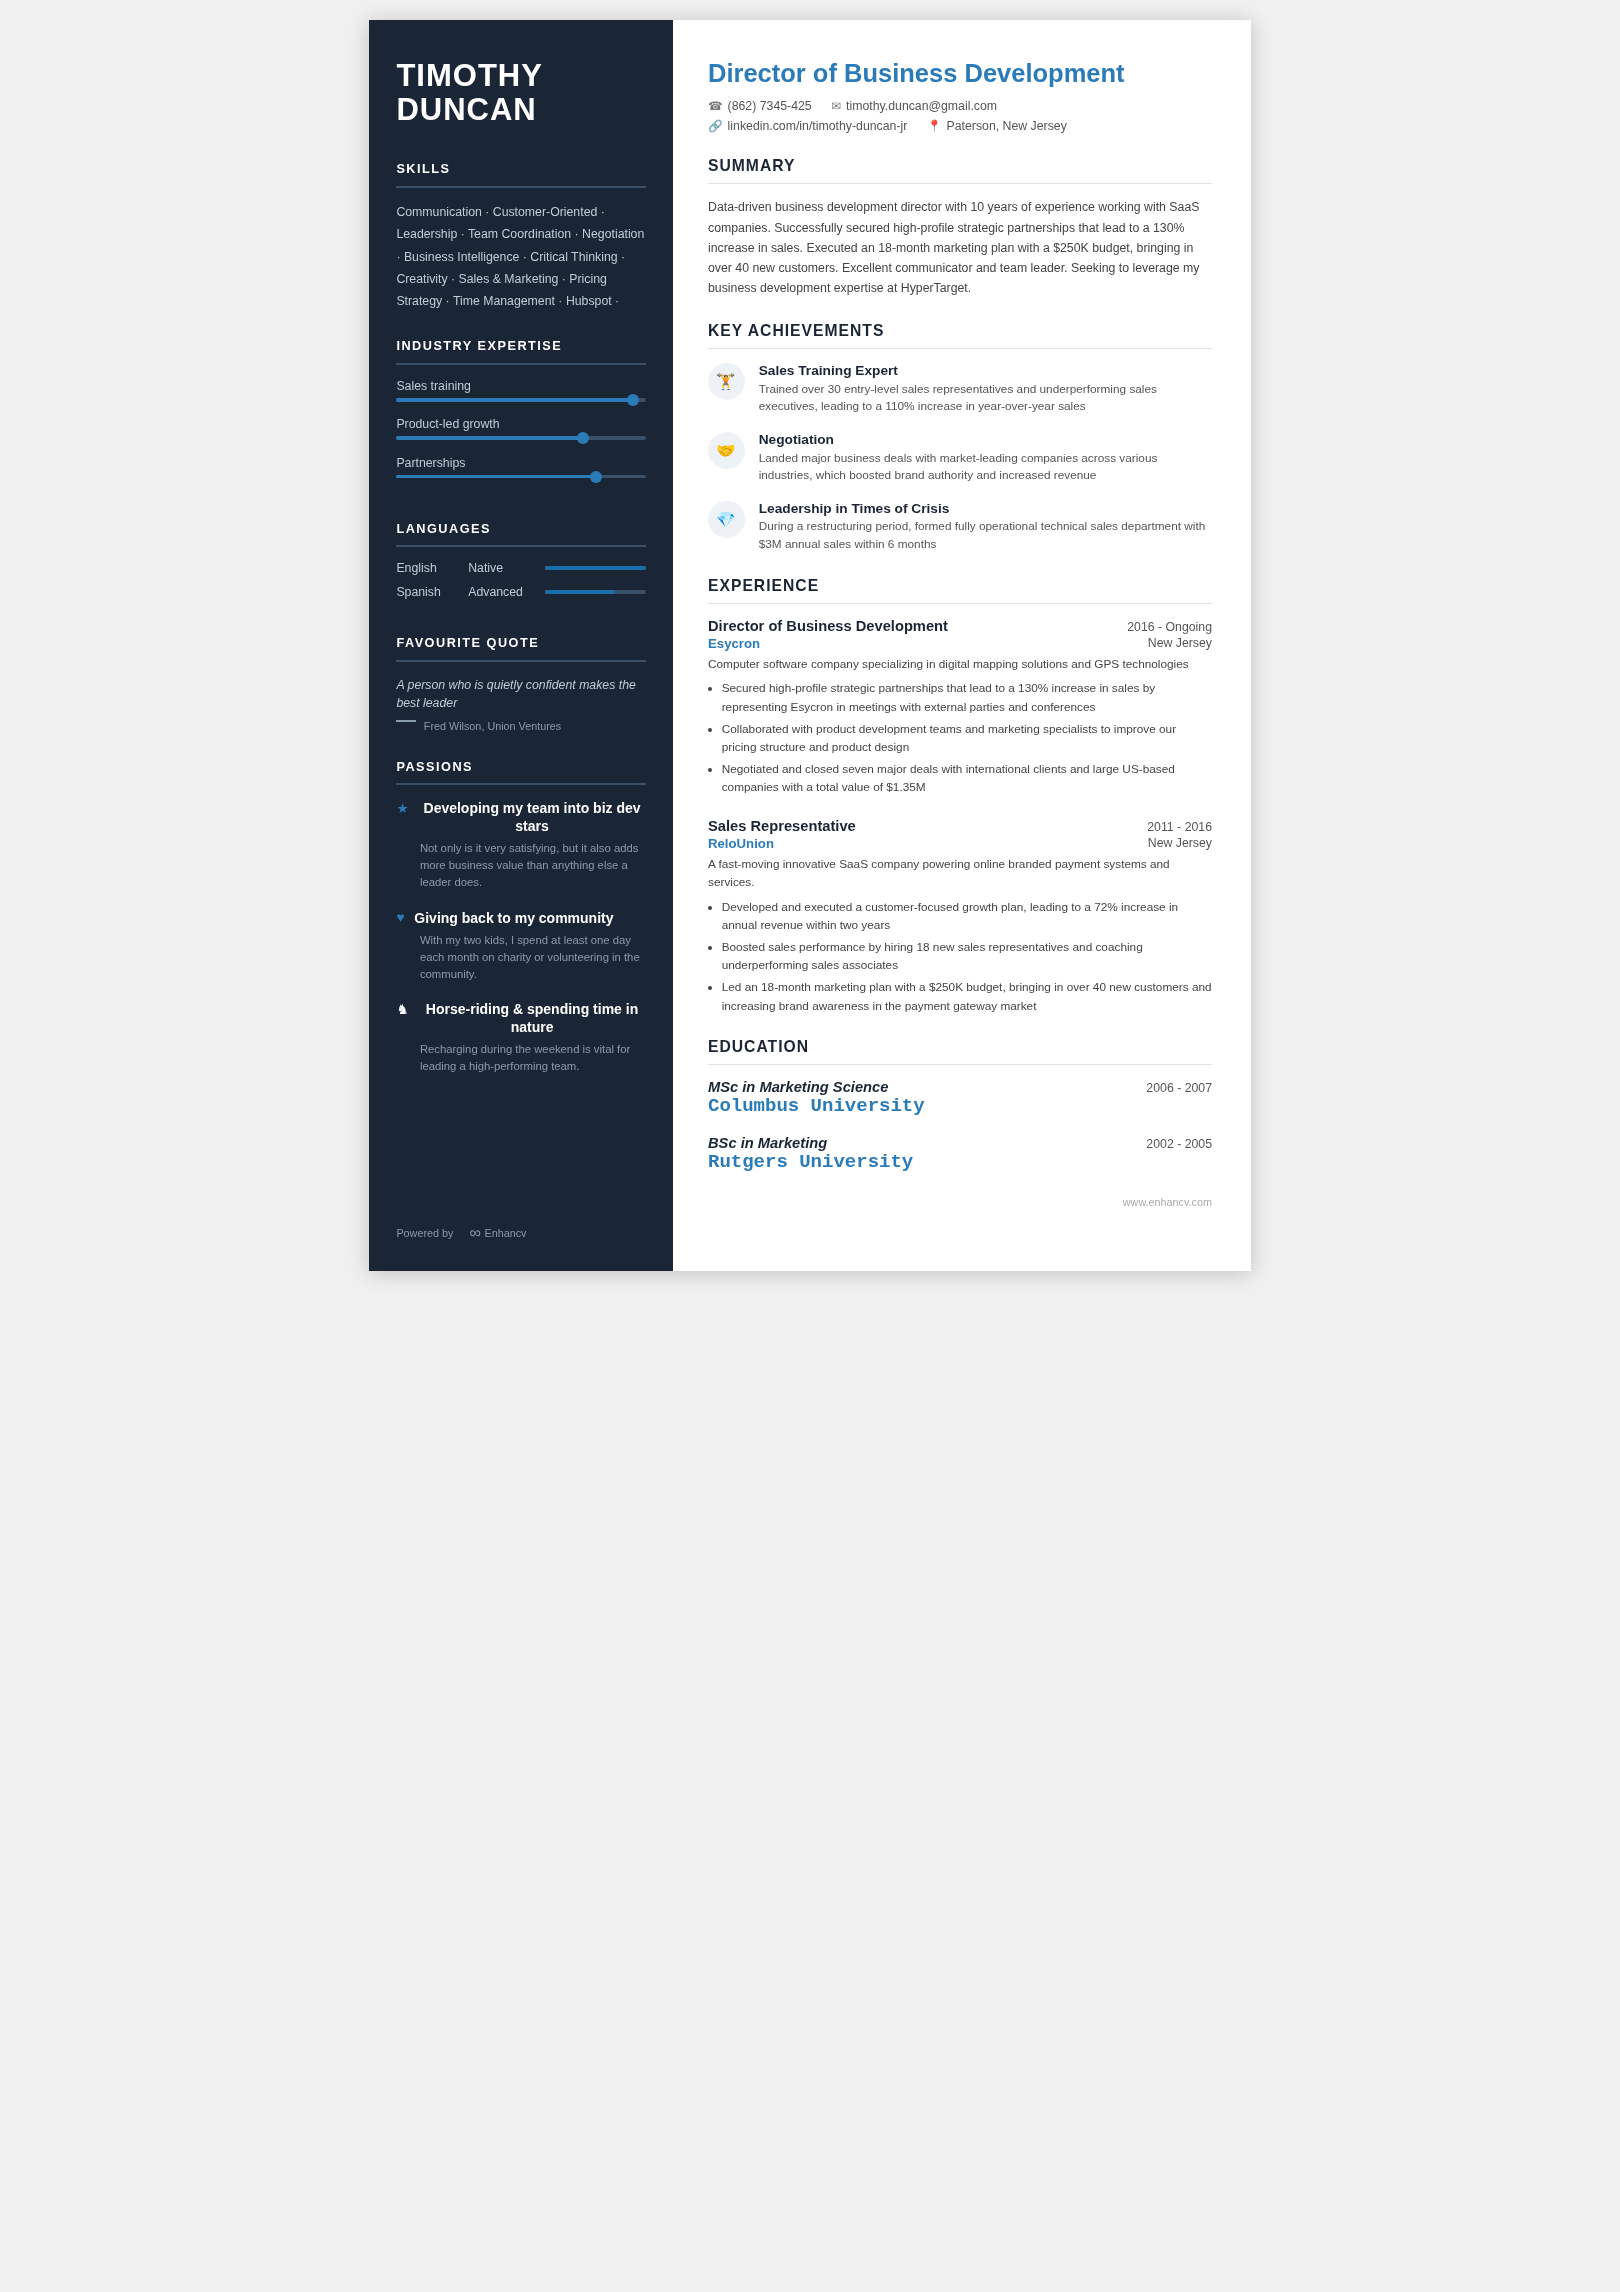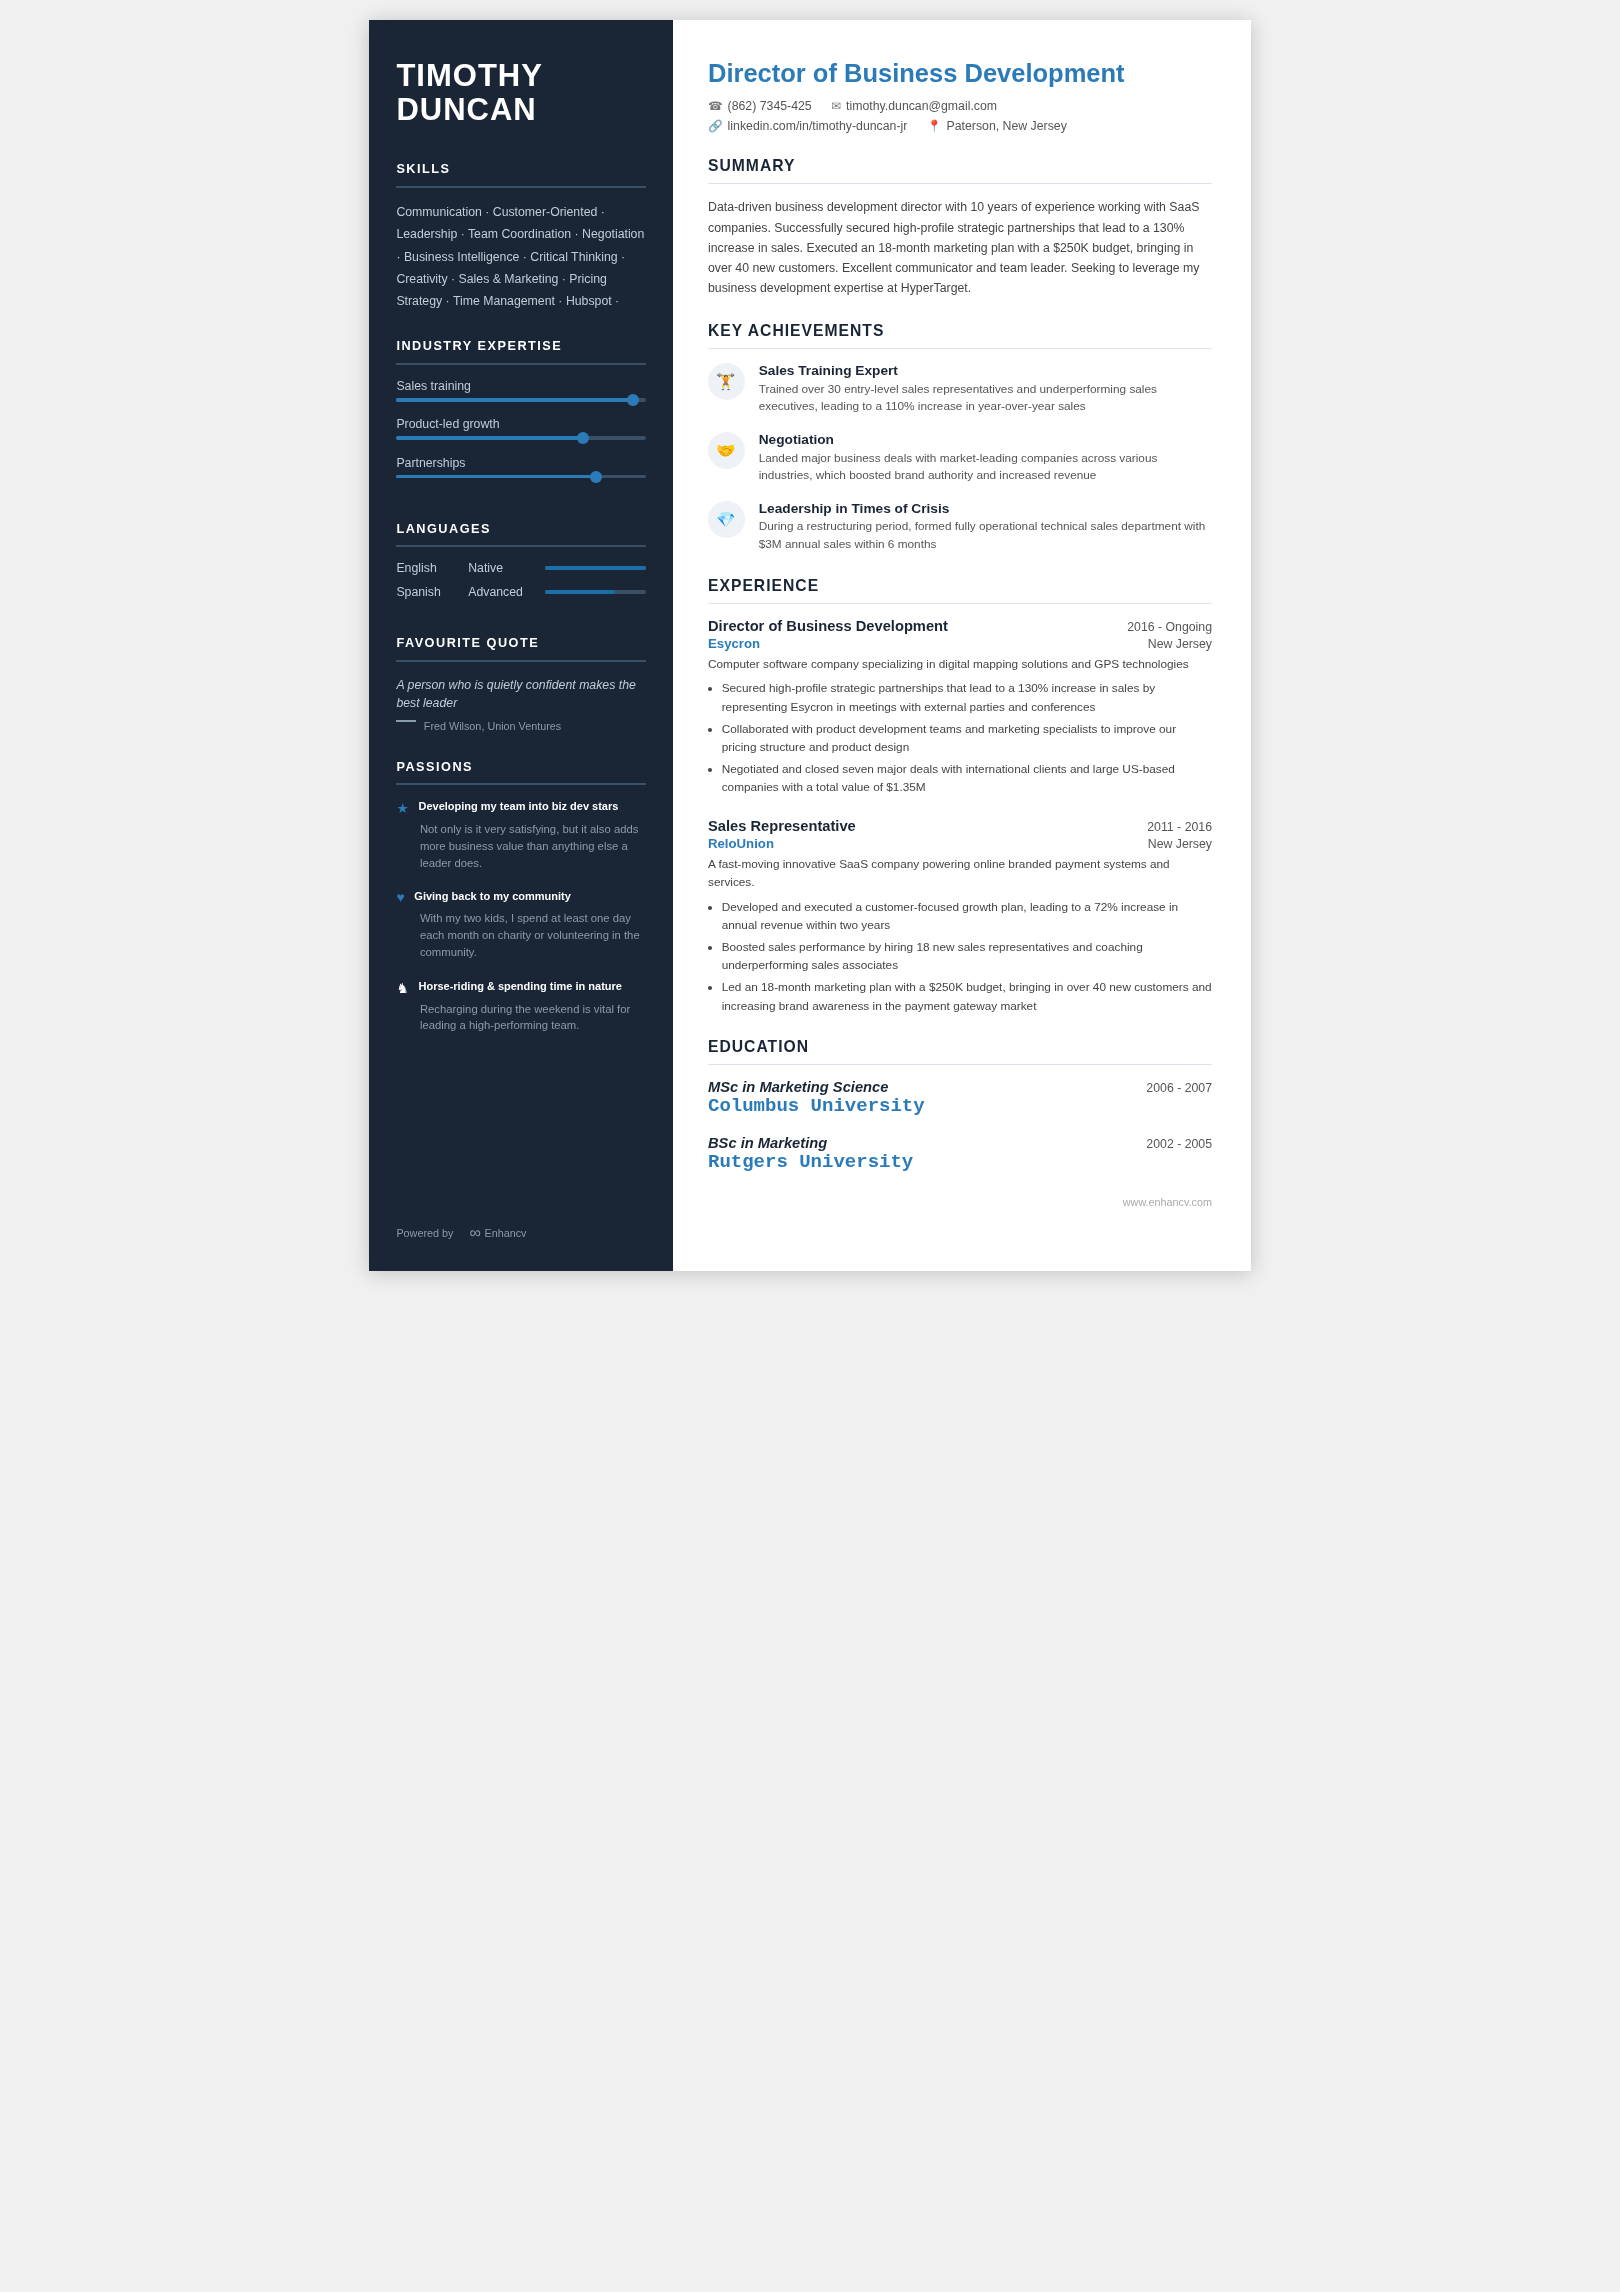--- a/index.html
+++ b/index.html
@@ -146,24 +146,25 @@
       align-items: flex-start;
       gap: 9.8px;
       margin-bottom: 4.9px;
     }
     .passion-icon {
       font-size: 13.7px;
       margin-top: 1px;
       flex-shrink: 0;
     }
     .passion-title {
-      font-size: 11px;
+      font-size: 14px;
       font-weight: 700;
       color: white;
       line-height: 1.3;
+      text-align: center;
     }
     .passion-desc {
       font-size: 11.3px;
       color: #8a9bac;
       line-height: 1.5;
       padding-left: 23.5px;
     }
     
     .sidebar-footer {
       margin-top: auto;
@@ -289,21 +290,20 @@
       color: #1a2535;
     }
     .exp-dates {
       font-size: 12.3px;
       color: #555;
     }
     .exp-subheader {
       display: flex;
       justify-content: space-between;
       margin-bottom: 4.9px;
-      align-items: flex-end;
     }
     .exp-company {
       font-size: 13.2px;
       font-weight: 700;
       color: #2b7bb9;
     }
     .exp-location {
       font-size: 12.3px;
       color: #555;
     }

